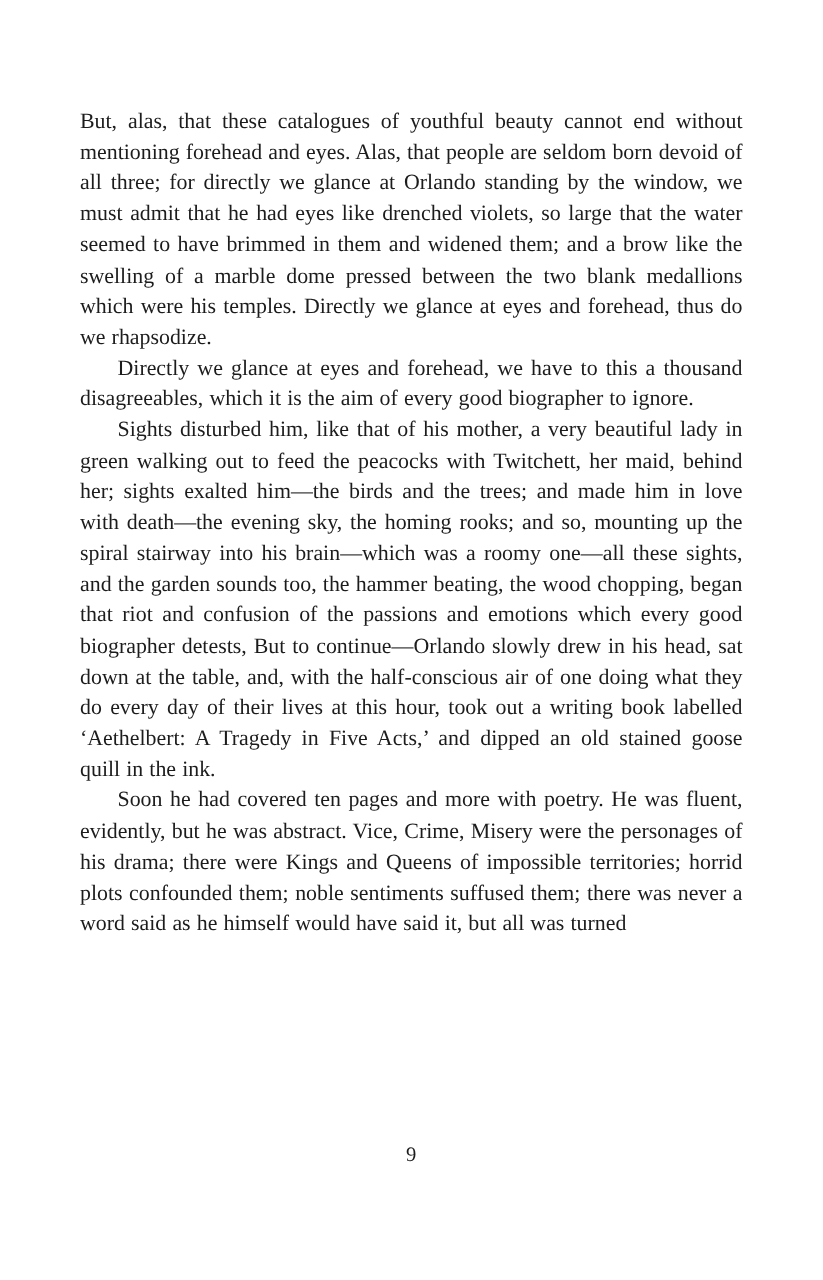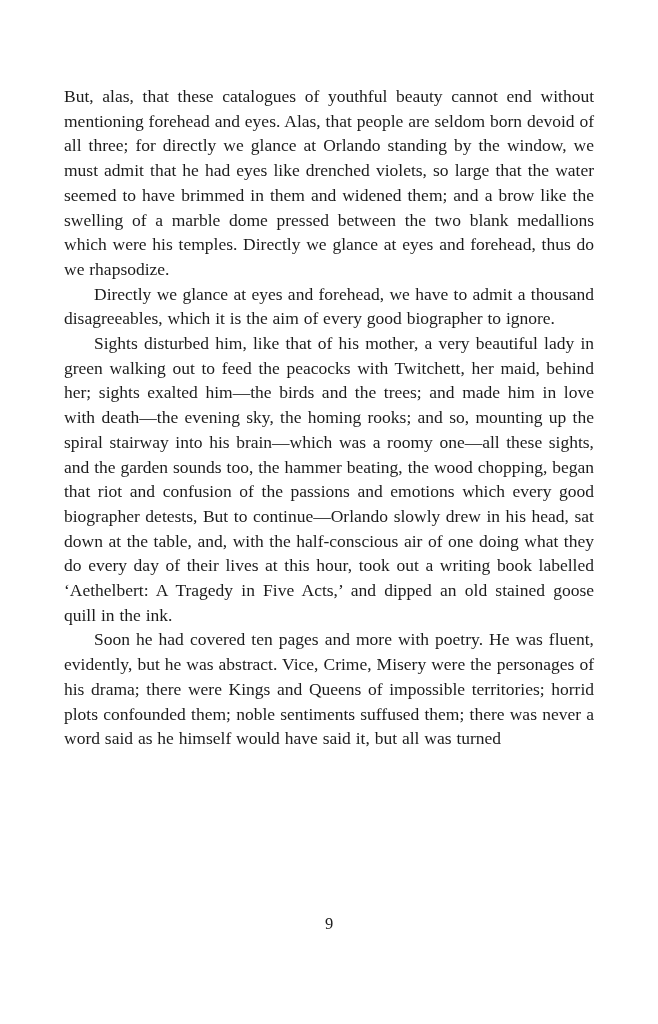--- a/index.html
+++ b/index.html
@@ -45,18 +45,18 @@
     font-size: 16.5px;
     color: #1c1c1c;
   }
 </style>
 </head>
 <body>
 
 <div class="book-page">
   <div class="text-block">
     <p class="para no-indent">But, alas, that these catalogues of youthful beauty cannot end without mentioning forehead and eyes. Alas, that people are seldom born devoid of all three; for directly we glance at Orlando standing by the window, we must admit that he had eyes like drenched violets, so large that the water seemed to have brimmed in them and widened them; and a brow like the swelling of a marble dome pressed between the two blank medallions which were his temples. Directly we glance at eyes and forehead, thus do we rhapsodize.</p>
-    <p class="para">Directly we glance at eyes and forehead, we have to admit a thousand disagreeables, which it is the aim of every good biographer to ignore.</p>
+    <p class="para">Directly we glance at eyes and forehead, we have to this a thousand disagreeables, which it is the aim of every good biographer to ignore.</p>
     <p class="para">Sights disturbed him, like that of his mother, a very beautiful lady in green walking out to feed the peacocks with Twitchett, her maid, behind her; sights exalted him—the birds and the trees; and made him in love with death—the evening sky, the homing rooks; and so, mounting up the spiral stairway into his brain—which was a roomy one—all these sights, and the garden sounds too, the hammer beating, the wood chopping, began that riot and confusion of the passions and emotions which every good biographer detests, But to continue—Orlando slowly drew in his head, sat down at the table, and, with the half-conscious air of one doing what they do every day of their lives at this hour, took out a writing book labelled ‘Aethelbert: A Tragedy in Five Acts,’ and dipped an old stained goose quill in the ink.</p>
     <p class="para">Soon he had covered ten pages and more with poetry. He was fluent, evidently, but he was abstract. Vice, Crime, Misery were the personages of his drama; there were Kings and Queens of impossible territories; horrid plots confounded them; noble sentiments suffused them; there was never a word said as he himself would have said it, but all was turned</p>
   </div>
   <div class="page-number">9</div>
 </div>
 
 </body></html>

